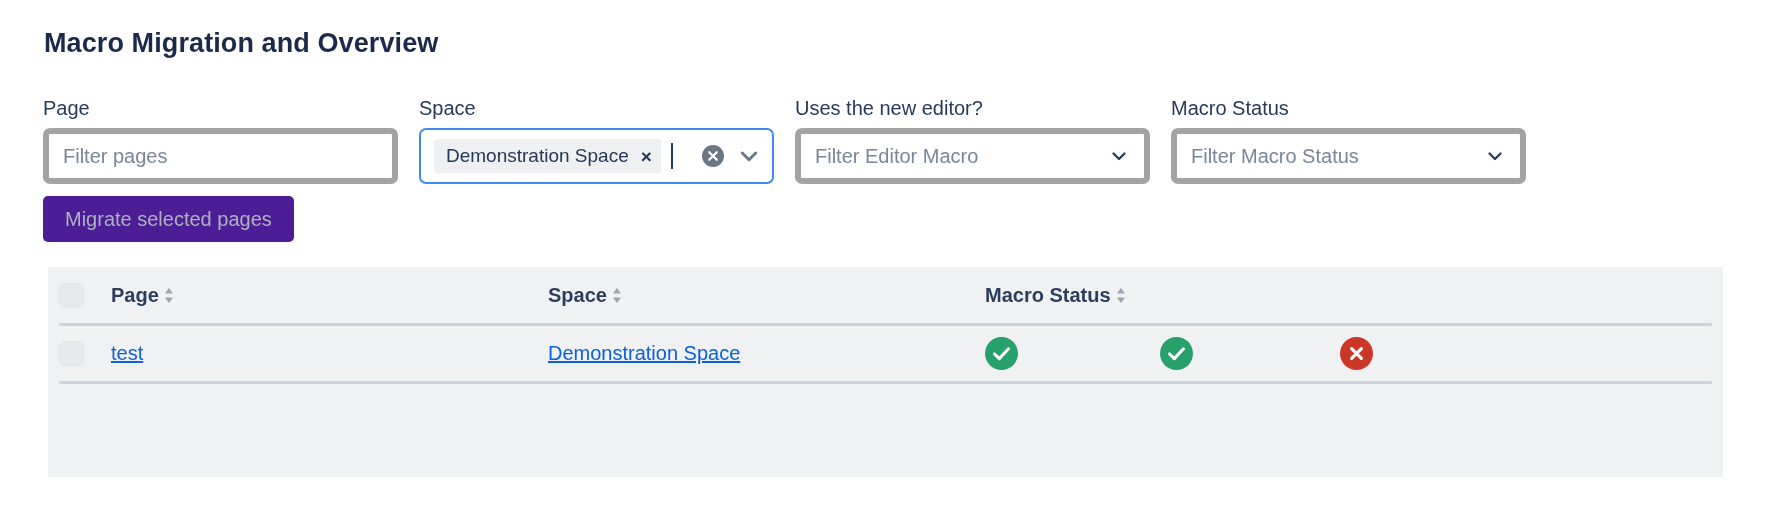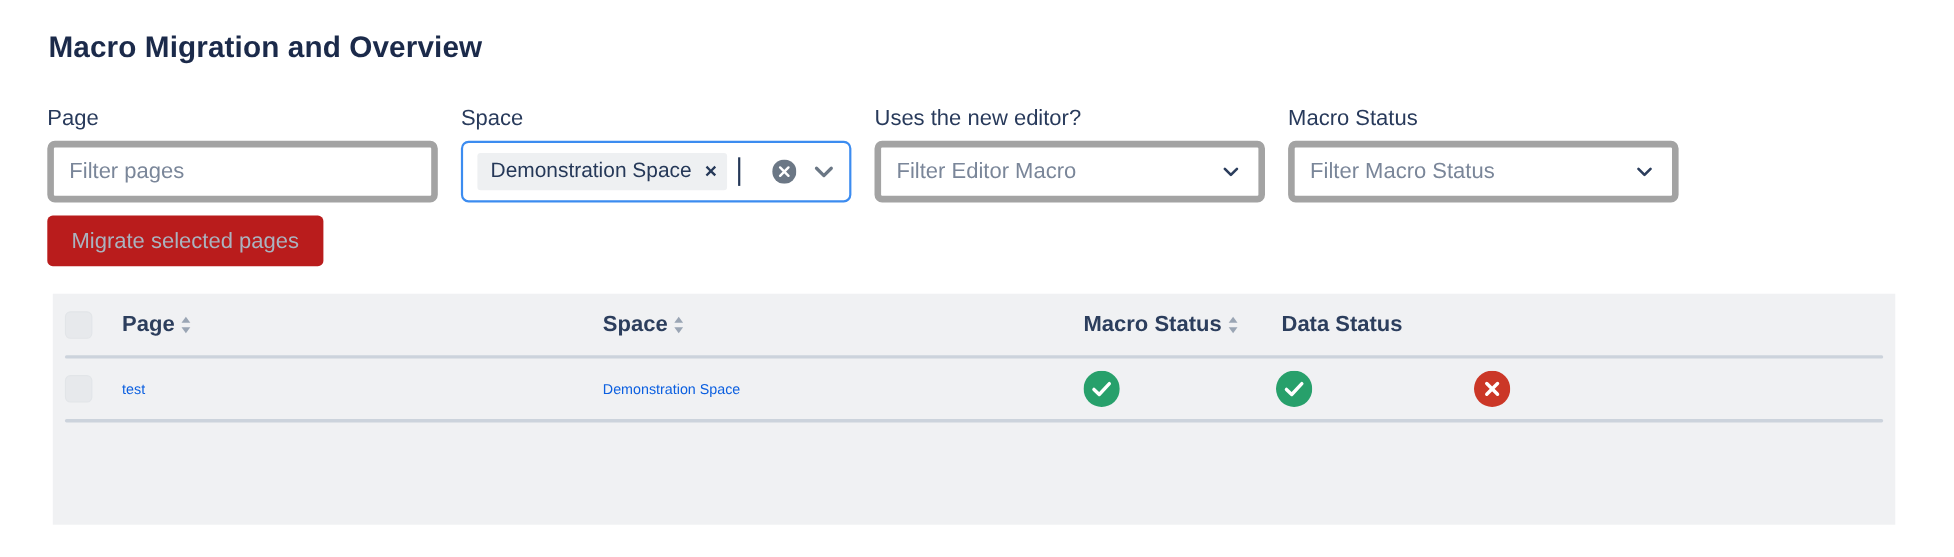--- a/index.html
+++ b/index.html
@@ -127,21 +127,21 @@
     display: block;
   }
   
   .migrate-btn {
     position: absolute;
     left: 43px;
     top: 196px;
     box-sizing: border-box;
     height: 46px;
     padding: 0 22px;
-    background: #b91c1c;
+    background: #4c1d95;
     border: none;
     border-radius: 5px;
     font-family: "Liberation Sans", sans-serif;
     font-size: 20px;
     color: #aab3bf;
     display: flex;
     align-items: center;
     cursor: default;
   }
   
@@ -192,22 +192,23 @@
     white-space: nowrap;
   }
   .sort-ico {
     margin-left: 5px;
     width: 10px;
     height: 17px;
     display: inline-block;
     cursor: pointer;
   }
   .cell-link {
-    font-size: 13px;
+    font-size: 20px;
     color: #0b5fe0;
+    text-decoration: underline;
     cursor: pointer;
     white-space: nowrap;
   }
   .status-ico {
     width: 33px;
     height: 33px;
     display: block;
   }
 </style>
 </head>
@@ -296,23 +297,20 @@
       </div>
       <div class="c-macro">
         <span class="th">
           <span>Macro Status</span>
           <svg class="sort-ico" viewBox="0 0 10 17">
             <path d="M5 1 L9 6.5 L1 6.5 Z" fill="#9aa5b4"></path>
             <path d="M5 16 L9 10.5 L1 10.5 Z" fill="#9aa5b4"></path>
           </svg>
         </span>
       </div>
-      <div class="c-data">
-        <span class="th">Data Status</span>
-      </div>
     </div>
 
     <div class="divider"></div>
 
     <div class="trow">
       <div class="c-check">
         <span class="checkbox"></span>
       </div>
       <div class="c-page">
         <span class="cell-link">test</span>

